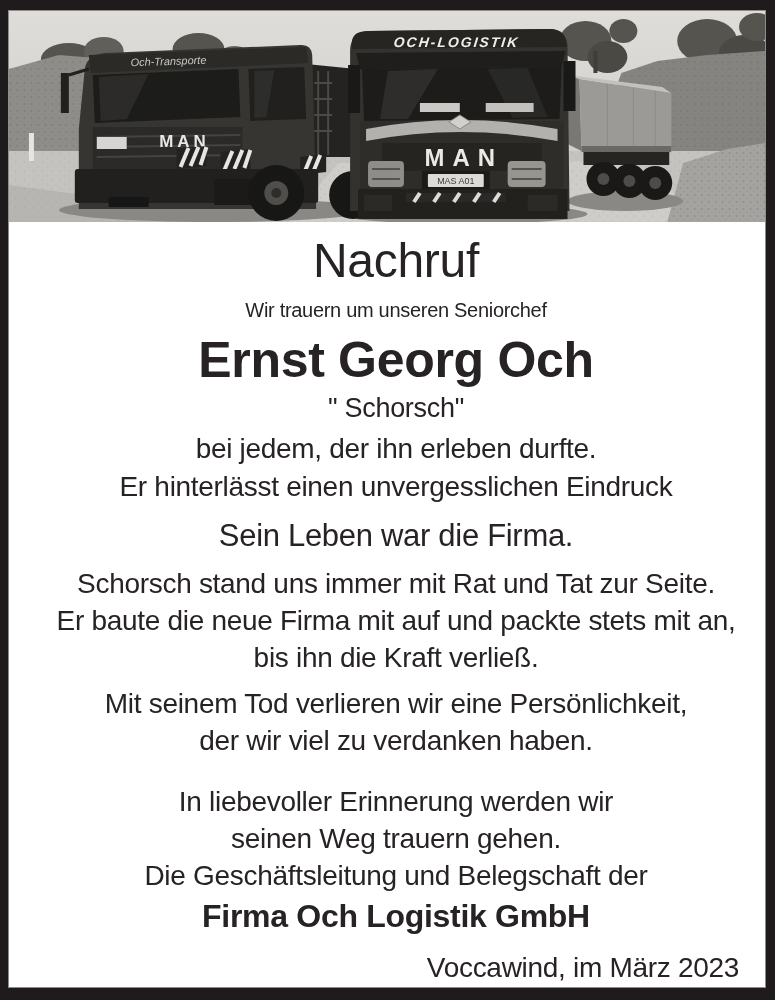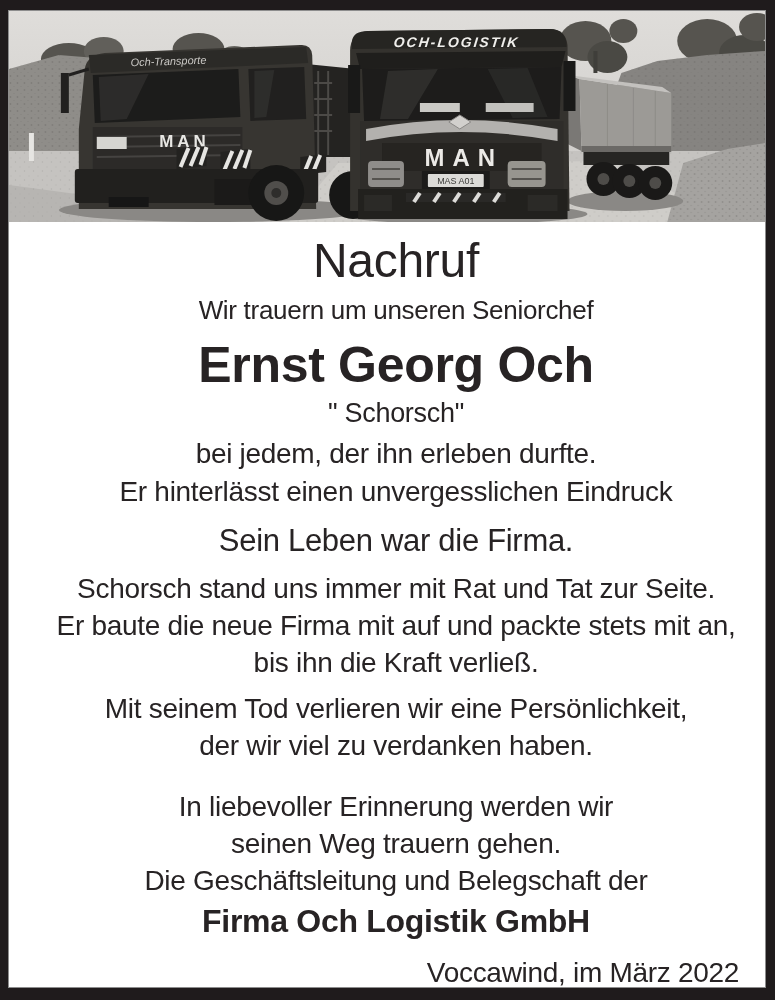--- a/index.html
+++ b/index.html
@@ -24,22 +24,22 @@
   .text-col {
     flex: 1;
     text-align: center;
     color: #272324;
     letter-spacing: -0.3px;
     padding-left: 18px;
   }
   .text-col > * { margin: 0; font-weight: 400; }
   .line { display: block; }
   .title    { font-size: 48px; line-height: 54px; margin-top: 12px; }
-  .intro    { font-size: 26px; line-height: 40px; margin-top: 2px; }
-  .name     { font-size: 50px; line-height: 60px; margin-top: 5px; font-weight: 700; }
+  .intro    { font-size: 20px; line-height: 40px; margin-top: 2px; }
+  .name     { font-size: 50px; line-height: 60px; font-weight: 700; }
   .nickname { font-size: 27px; line-height: 36px; }
   .p1       { font-size: 28px; line-height: 38px; margin-top: 4px; }
   .motto    { font-size: 31px; line-height: 46px; margin-top: 7px; }
   .p2       { font-size: 28px; line-height: 37px; margin-top: 6px; }
   .p3       { font-size: 28px; line-height: 37px; margin-top: 9px; }
   .p4       { font-size: 28px; line-height: 37px; margin-top: 24px; }
   .closing  { font-size: 28px; line-height: 37px; }
   .company  { font-size: 32px; line-height: 40px; margin-top: 2px; font-weight: 700; }
   .date     { font-size: 28px; line-height: 36px; margin-top: 14px; text-align: right; padding-right: 26px; }
   .photo-label { font-family: "Liberation Sans", sans-serif; }
@@ -250,17 +250,17 @@
         <span class="line">der wir viel zu verdanken haben.</span>
       </p>
 
       <p class="p4">
         <span class="line">In liebevoller Erinnerung werden wir</span>
         <span class="line">seinen Weg trauern gehen.</span>
       </p>
 
       <p class="closing">Die Geschäftsleitung und Belegschaft der</p>
       <p class="company">Firma Och Logistik GmbH</p>
-      <p class="date">Voccawind, im März 2022</p>
+      <p class="date">Voccawind, im März 2023</p>
     </div>
 
   </div>
 </div>
 
 </body></html>

